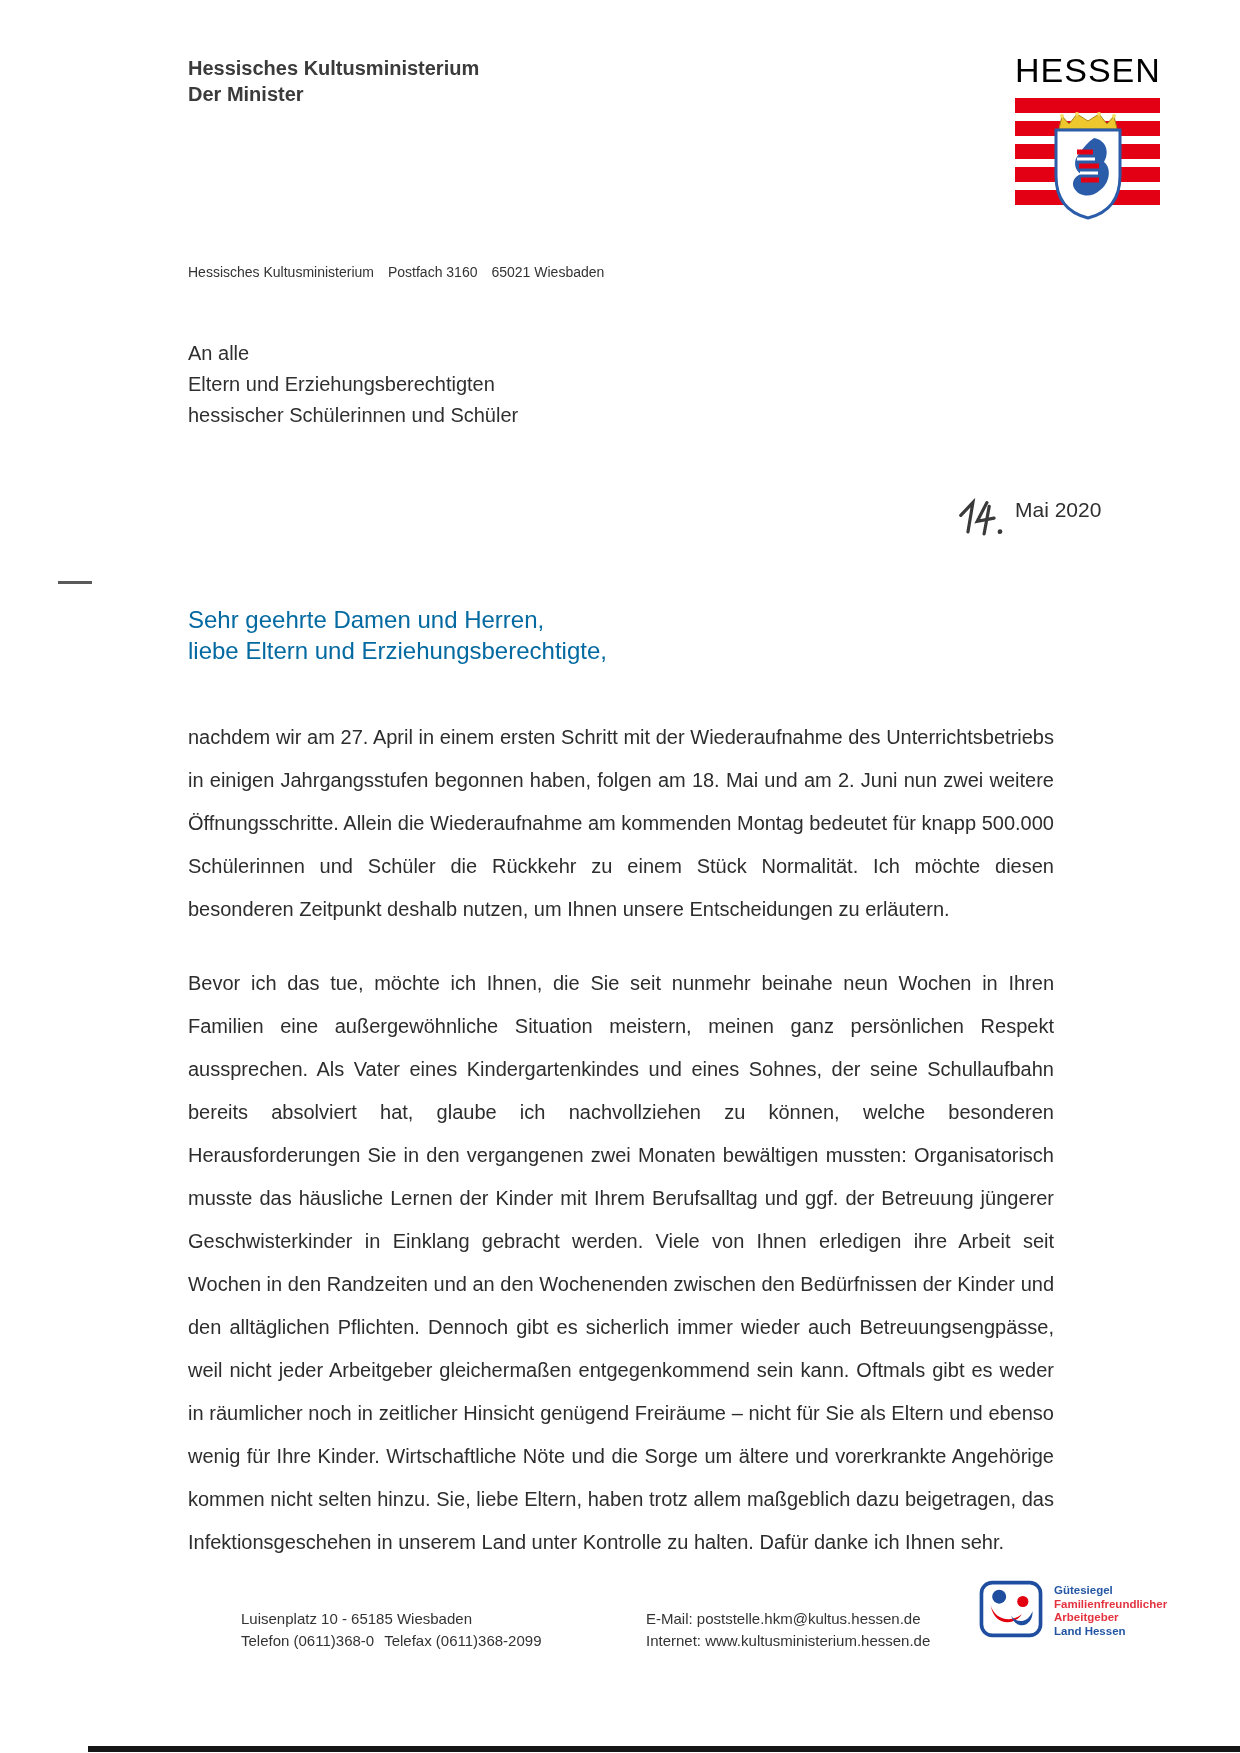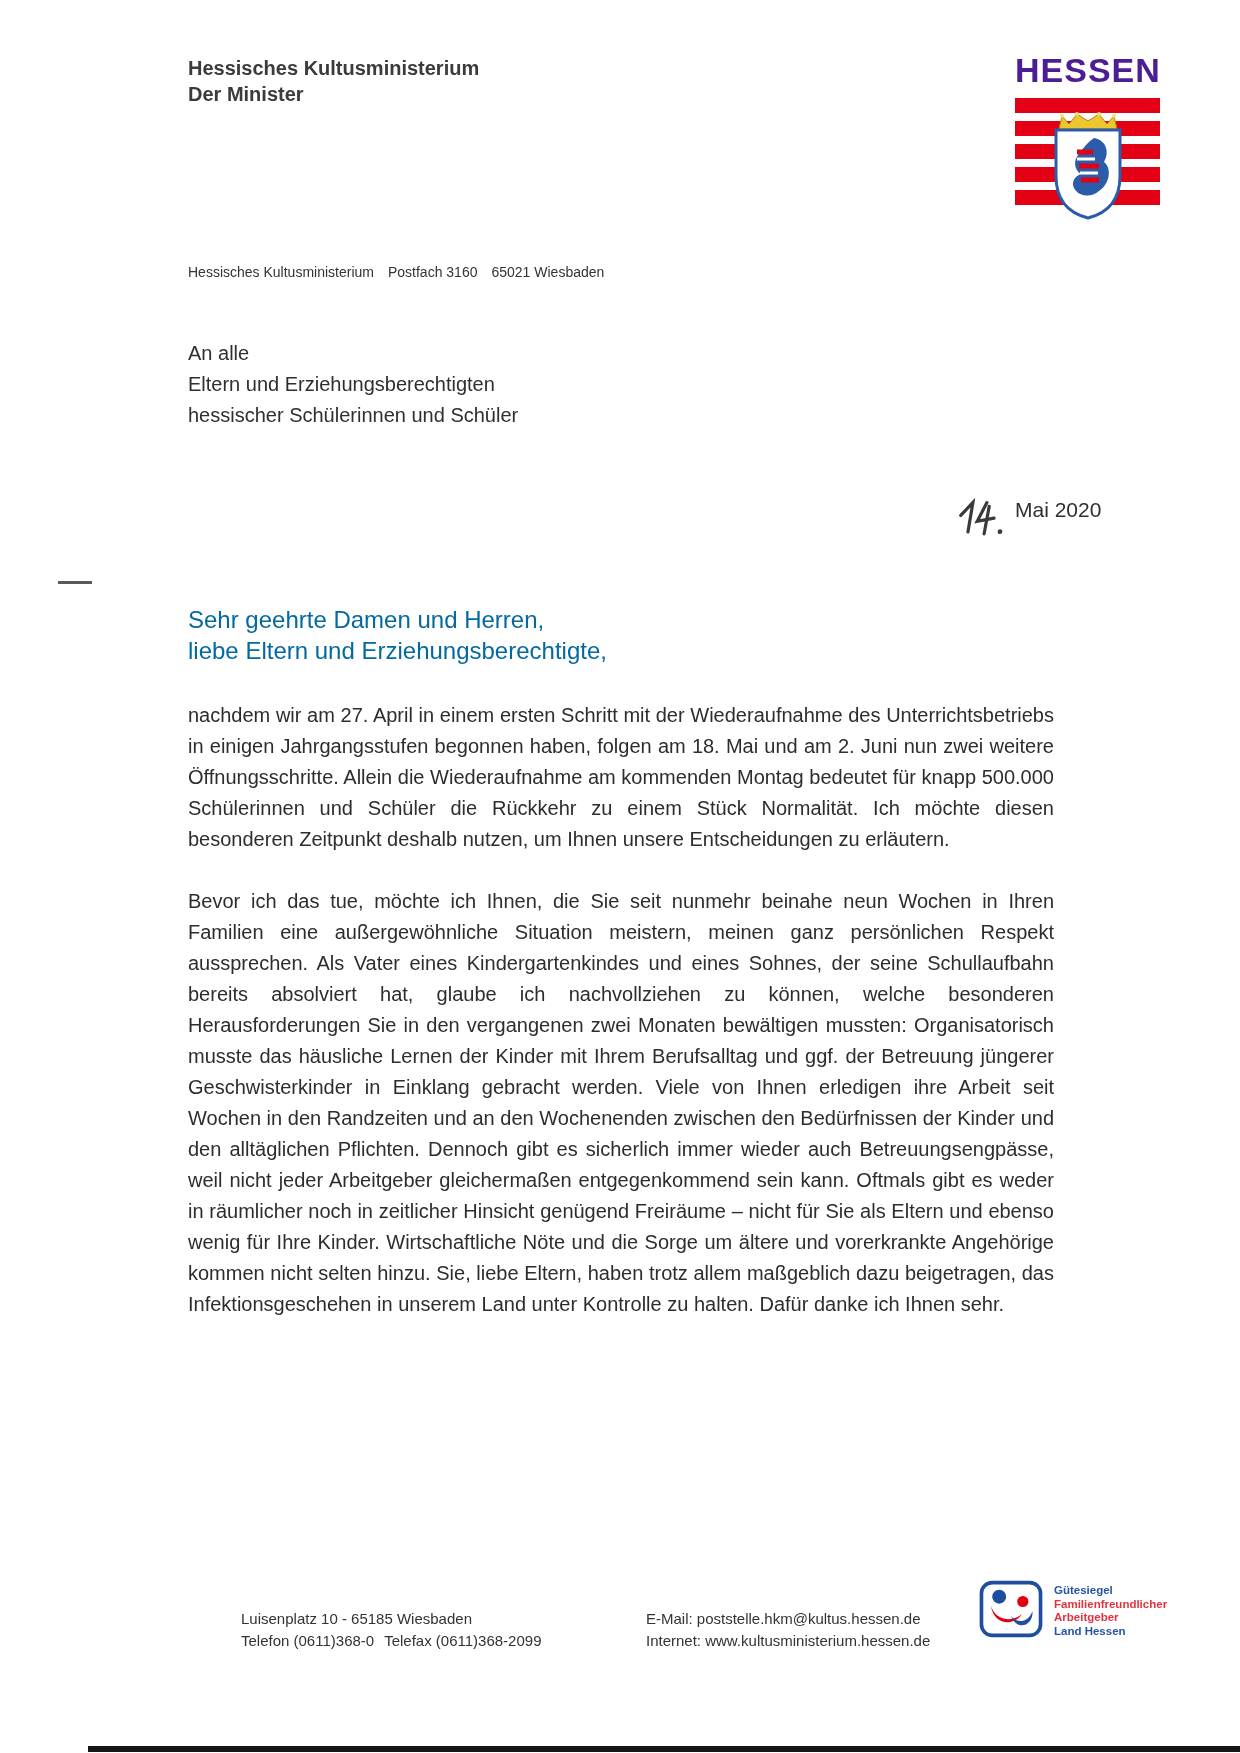--- a/index.html
+++ b/index.html
@@ -4,36 +4,36 @@
 <style>
   html,body{margin:0;padding:0;background:#e8e8e8;}
   .page{
     position:relative;width:1240px;height:1753px;margin:0 auto;
     background:#ffffff;overflow:hidden;
     font-family:"Liberation Sans", sans-serif;color:#2d2d2d;
   }
   
   .lh-name{position:absolute;left:188px;top:55px;font-size:20px;font-weight:bold;color:#3b3b3b;line-height:26px;}
   .logo{position:absolute;left:1015px;top:50px;width:145px;height:180px;}
-  .logo-word{font-size:34px;letter-spacing:1px;color:#4c1d95;font-weight:700;text-align:center;line-height:40px;}
+  .logo-word{font-size:34px;letter-spacing:1px;color:#000000;font-weight:400;text-align:center;line-height:40px;}
   .logo-bars{position:relative;margin-top:8px;height:110px;
     background:repeating-linear-gradient(to bottom,#e30015 0 15px,#ffffff 15px 23px);}
   .coat{position:absolute;left:50%;top:14px;transform:translateX(-50%);}
   
   .return-line{position:absolute;left:188px;top:264px;font-size:14px;color:#333;white-space:nowrap;}
   .return-line span{margin-right:14px;}
   .recipient{position:absolute;left:188px;top:338px;font-size:20px;line-height:31px;color:#2f2f2f;}
   
   .date{position:absolute;left:955px;top:498px;display:flex;gap:8px;}
   .date-rest{font-size:21px;color:#2f2f2f;padding-bottom:2px;}
   
   .fold{position:absolute;left:58px;top:581px;width:34px;height:3px;background:#5a5a5a;}
   
   .salutation{position:absolute;left:188px;top:604px;font-size:24px;line-height:31px;color:#0369a1;}
-  .bodycol{position:absolute;left:188px;top:700px;width:866px;font-size:20px;line-height:31px;color:#2d2d2d;}
+  .bodycol{position:absolute;left:188px;top:716px;width:866px;font-size:20px;line-height:43px;color:#2d2d2d;}
   .para{text-align:justify;margin:0 0 31px 0;}
   .para.stretch-last{text-align-last:justify;}
   
   .foot{position:absolute;font-size:15px;line-height:22px;color:#333;margin-left:31px;}
   .foot-left{left:210px;top:1608px;}
   .foot-left .gap span{margin-right:10px;}
   .foot-mid{left:615px;top:1608px;}
   .seal{position:absolute;left:978px;top:1580px;display:flex;gap:10px;}
   .seal-text{font-size:11.5px;line-height:13.5px;font-weight:bold;padding-top:4px;}
   .seal-blue{color:#2456a4;}

